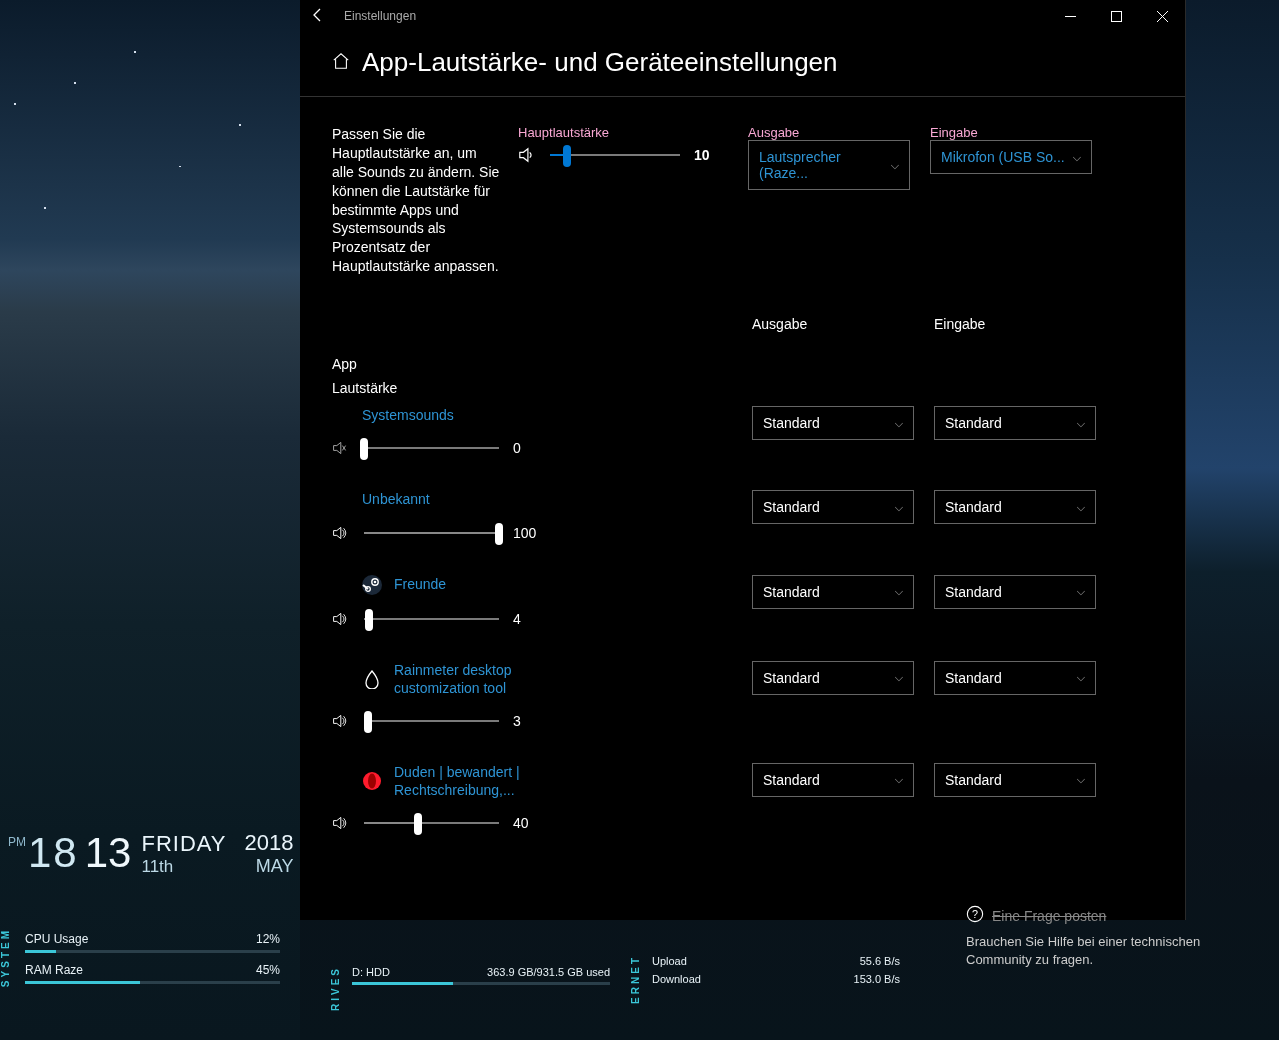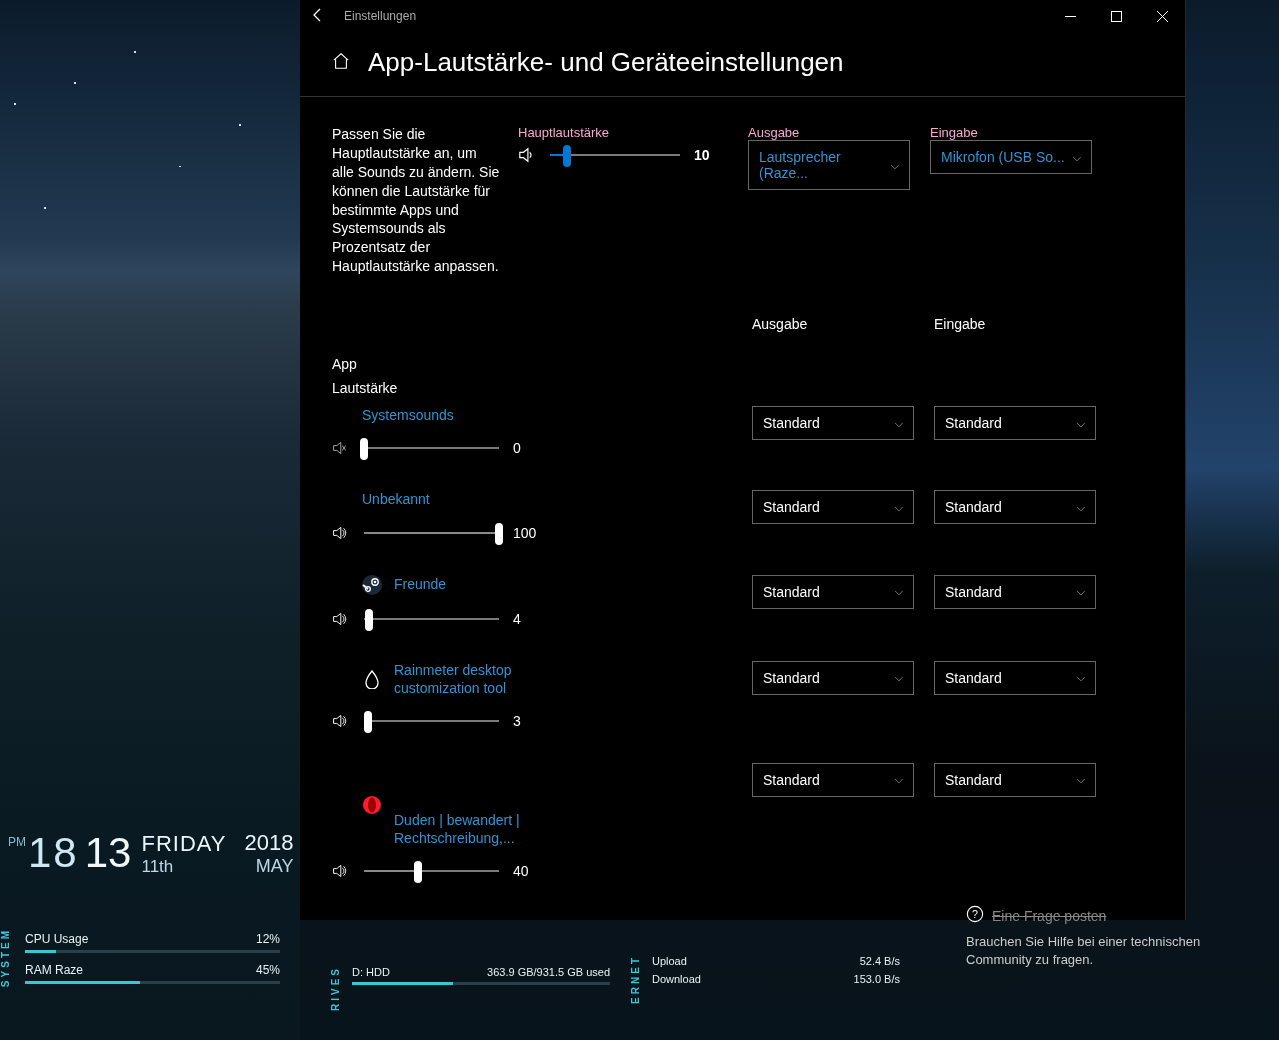--- a/index.html
+++ b/index.html
@@ -53,21 +53,21 @@
   .settings-window {
     position: absolute; left: 300px; top: 0; width: 886px; height: 920px;
     background: #000; display:flex; flex-direction:column;
     border-right:1px solid #2a2a2a;
   }
   .titlebar { height: 32px; display:flex; align-items:center; justify-content:space-between; padding:0 0 0 10px; font-size:12px; color:#aaa;}
   .titlebar .left { display:flex; align-items:center; gap:18px;}
   .titlebar .buttons { display:flex;}
   .titlebar .btn { width:46px; height:32px; display:flex; align-items:center; justify-content:center; }
 
-  .header-row { display:flex; align-items:center; gap:18px; padding:15px 32px 18px 32px; border-bottom:1px solid #333;}
+  .header-row { display:flex; align-items:center; gap:12px; padding:15px 32px 18px 32px; border-bottom:1px solid #333;}
   .header-row h1 { font-size:26px; font-weight:400; color:#fff;}
 
   .content { flex:1; overflow-y:auto; padding:28px 0 30px 32px;}
   .content::-webkit-scrollbar { width:14px;}
   .content::-webkit-scrollbar-track { background:#111;}
   .content::-webkit-scrollbar-thumb { background:#4d4d4d;}
 
   .grid-row { display:grid; grid-template-columns: 186px 230px 170px 170px; gap:0; align-items:flex-start; margin-bottom:25px;}
   .col-label { font-size:13px; color:#f9a8d4; }
   .desc-text { font-size:14px; color:#fff; line-height:1.35; width:170px;}
@@ -149,21 +149,21 @@
   </div>
   <div class="bar" style="height:3px;background:#2a3f4a;margin-top:4px;margin-left:22px;">
       <div class="fill" style="width:39%;height:100%;background:#3bc6d8;"></div>
     </div>
 </div>
 
 <div class="widget-net">
   <div class="label-v">ERNET</div>
   <div class="row">
     <span>Upload</span>
-    <span>52.4 B/s</span>
+    <span>55.6 B/s</span>
   </div>
   <div style="height:6px;"></div>
   <div class="row">
     <span>Download</span>
     <span>153.0 B/s</span>
   </div>
 </div>
 
 <div class="settings-window">
 
@@ -390,21 +390,21 @@
         </div>
         <div class="app-row">
           <div>
             <div class="app-name-row">
               <span class="app-icon">
                 <svg width="20" height="20" viewBox="0 0 20 20">
                   <ellipse cx="10" cy="10" rx="9" ry="9" fill="#ff1b2d"></ellipse>
                   <ellipse cx="10" cy="10" rx="4" ry="7.5" fill="#9c0000"></ellipse>
                 </svg>
               </span>
-              <span class="app-name" style="max-width: 170px; margin-top: 48px;">Duden | bewandert | Rechtschreibung,...</span>
+              <span class="app-name" style="max-width: 170px;">Duden | bewandert | Rechtschreibung,...</span>
             </div>
             <div class="app-slider-line">
               <span class="speaker-icon">
                 <svg width="16" height="16" viewBox="0 0 20 20">
                   <path d="M2 7 H6 L11 3 V17 L6 13 H2 Z" fill="none" stroke="#fff" stroke-width="1.2"></path>
                   <path d="M13 6 Q17 10 13 14 M14.5 4 Q20 10 14.5 16" stroke="#fff" fill="none" stroke-width="1.1"></path>
                 </svg>
               </span>
               <div class="track">
                 <div class="fill" style="width: 40%;"></div>

